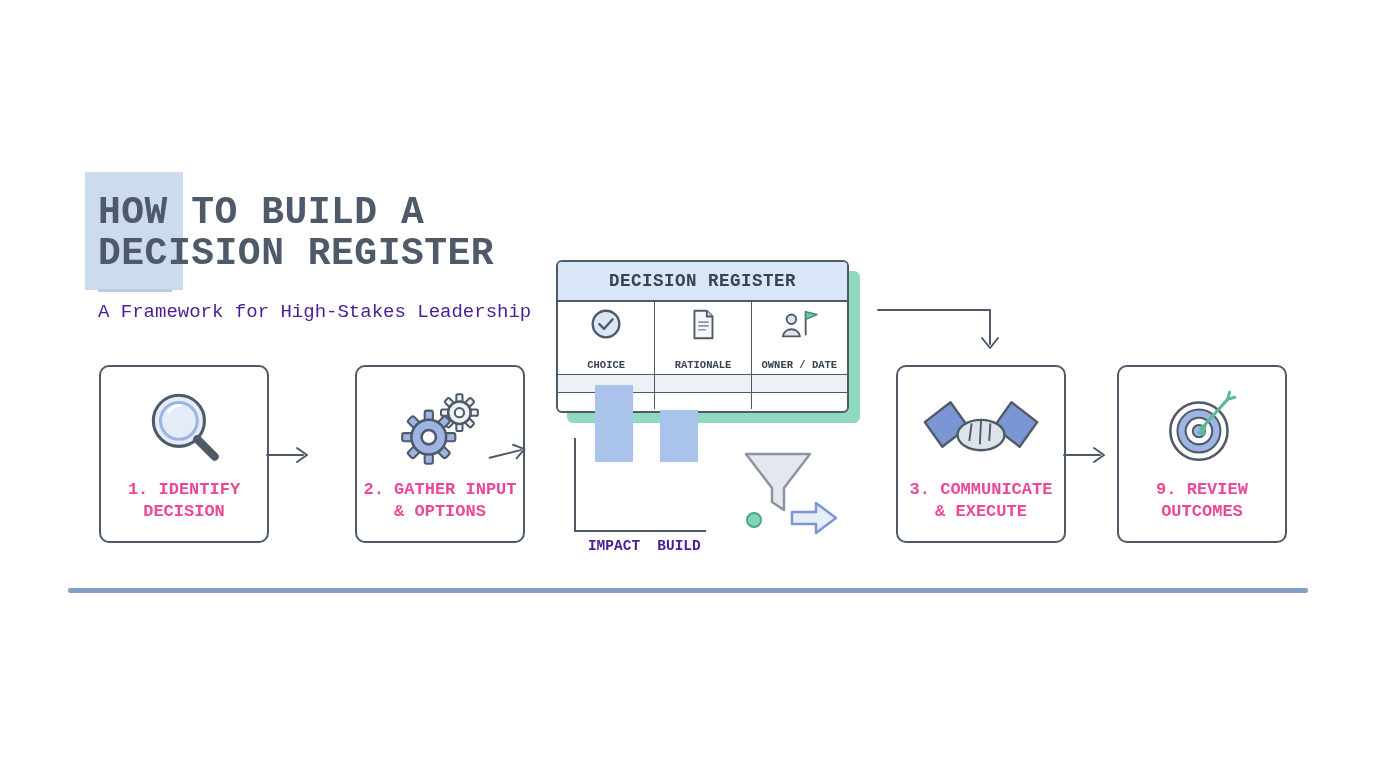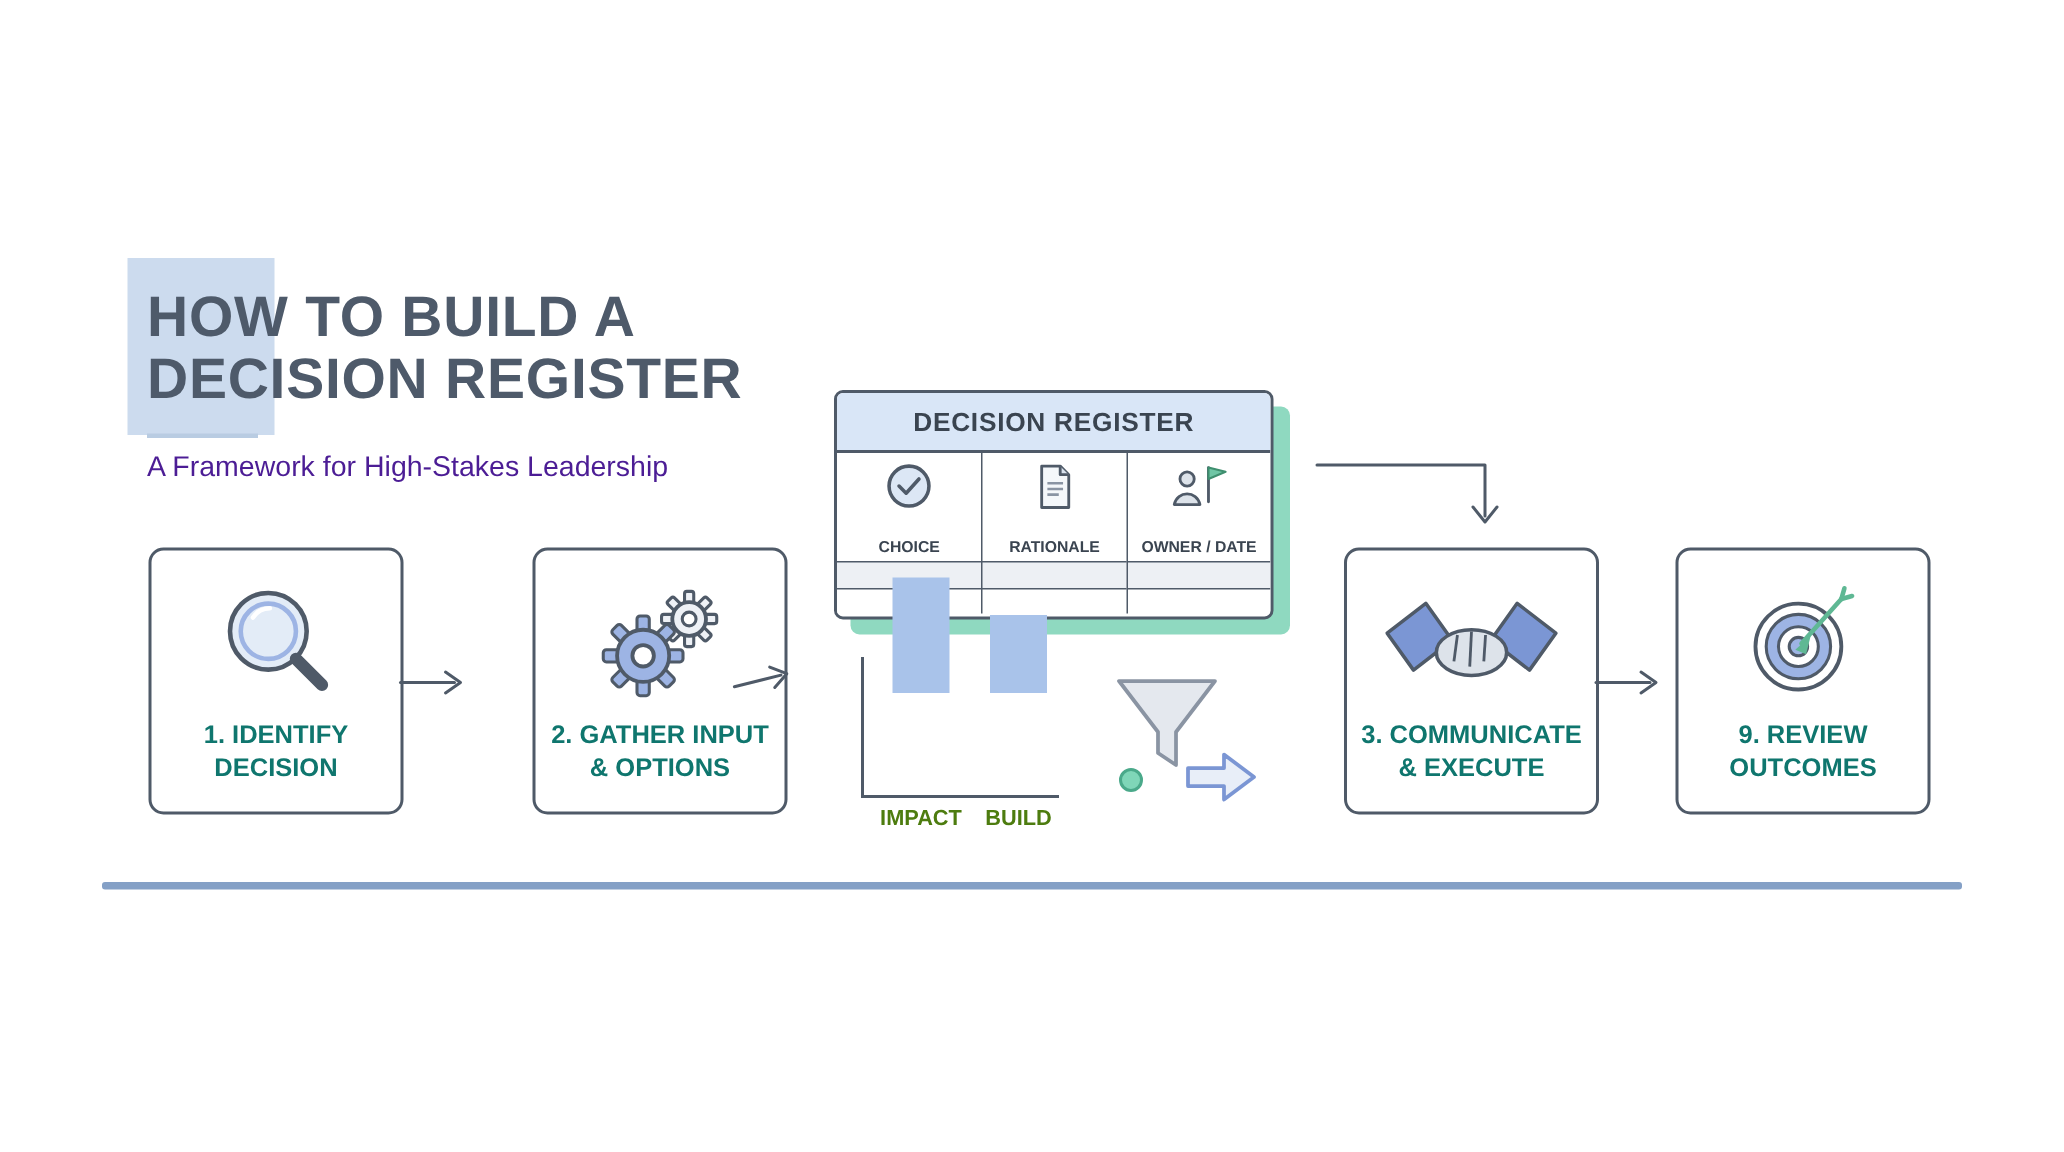--- a/index.html
+++ b/index.html
@@ -1,35 +1,35 @@
 <!DOCTYPE html>
 <html><head>
 <meta charset="utf-8">
 <style>
   * { margin:0; padding:0; box-sizing:border-box; }
   html,body { background:#ffffff; }
   .canvas {
     position:relative; width:1376px; height:700px; background:#ffffff;
-    font-family:Liberation Sans, sans-serif; overflow:hidden;
+    font-family:Liberation Mono, monospace; overflow:hidden;
   }
   
   .title-highlight { position:absolute; left:85px; top:172px; width:98px; height:118px; background:#ccdbee; }
   .main-title { position:absolute; left:98px; top:192px; font-size:38px; font-weight:700; color:#4e5a6a; line-height:41px; letter-spacing:0.5px; }
   .title-underline { position:absolute; left:98px; top:289px; width:74px; height:3px; background:#b9cce2; }
   .subtitle { position:absolute; left:98px; top:301px; font-size:19px; color:#4c1d95; }
 
   
   .step-box { position:absolute; width:170px; height:178px; border:2px solid #4f5a68; border-radius:10px; background:#fff;
               display:flex; flex-direction:column; align-items:center; padding-top:10px; }
   .step1 { left:99px;  top:365px; }
   .step2 { left:319px; top:365px;margin-left:36px; }
   .step3 { left:896px; top:365px; }
   .step4 { left:1117px;top:365px; }
   .icon-wrap { height:102px; display:flex; align-items:center; justify-content:center; }
-  .step-label { text-align:center; font-weight:700; font-size:17px; color:#0f766e; line-height:22px; }
+  .step-label { text-align:center; font-weight:700; font-size:17px; color:#ec4899; line-height:22px; }
 
   
   .connector { position:absolute; }
   .arrow2 { transform:rotate(-14deg); }
   .conn-stroke { stroke:#4f5a68; stroke-width:2; fill:none; stroke-linecap:round; stroke-linejoin:round; }
 
   
   .register-shadow { position:absolute; left:567px; top:271px; width:293px; height:152px; background:#8fd9c0; border-radius:6px; }
   .register-card { position:absolute; left:556px; top:260px; width:293px; height:153px; background:#fff;
                    border:2px solid #4f5a68; border-radius:6px; overflow:hidden; }
@@ -43,21 +43,21 @@
   .col-label { font-size:10.5px; font-weight:700; color:#3a4450; margin-top:15px; white-space:nowrap; }
   .rrow2 { border-top:1.5px solid #4f5a68; background:#edf0f4; }
   .rrow3 { border-top:1.5px solid #4f5a68; background:#ffffff; }
 
   
   .chart-yaxis { position:absolute; left:574px; top:438px; width:2px; height:94px; background:#4f5a68; }
   .chart-xaxis { position:absolute; left:574px; top:530px; width:132px; height:2px; background:#4f5a68; }
   .chart-bar { position:absolute; width:38px; background:#a9c3ea; bottom:238px; }
   .bar-impact { left:595px; }
   .bar-risk  { left:660px; }
-  .chart-label { position:absolute; top:538px; text-align:center; font-size:14.5px; font-weight:700; color:#4d7c0f; }
+  .chart-label { position:absolute; top:538px; text-align:center; font-size:14.5px; font-weight:700; color:#4c1d95; }
   .label-impact { left:576px; width:76px; }
   .label-risk   { left:650px; width:58px; }
 
   .funnel-svg { position:absolute; left:740px; top:448px; }
 
   .bottom-rule { position:absolute; left:68px; top:588px; width:1240px; height:5px; background:#84a0c6; border-radius:2px; }
 </style>
 </head>
 <body>
 

